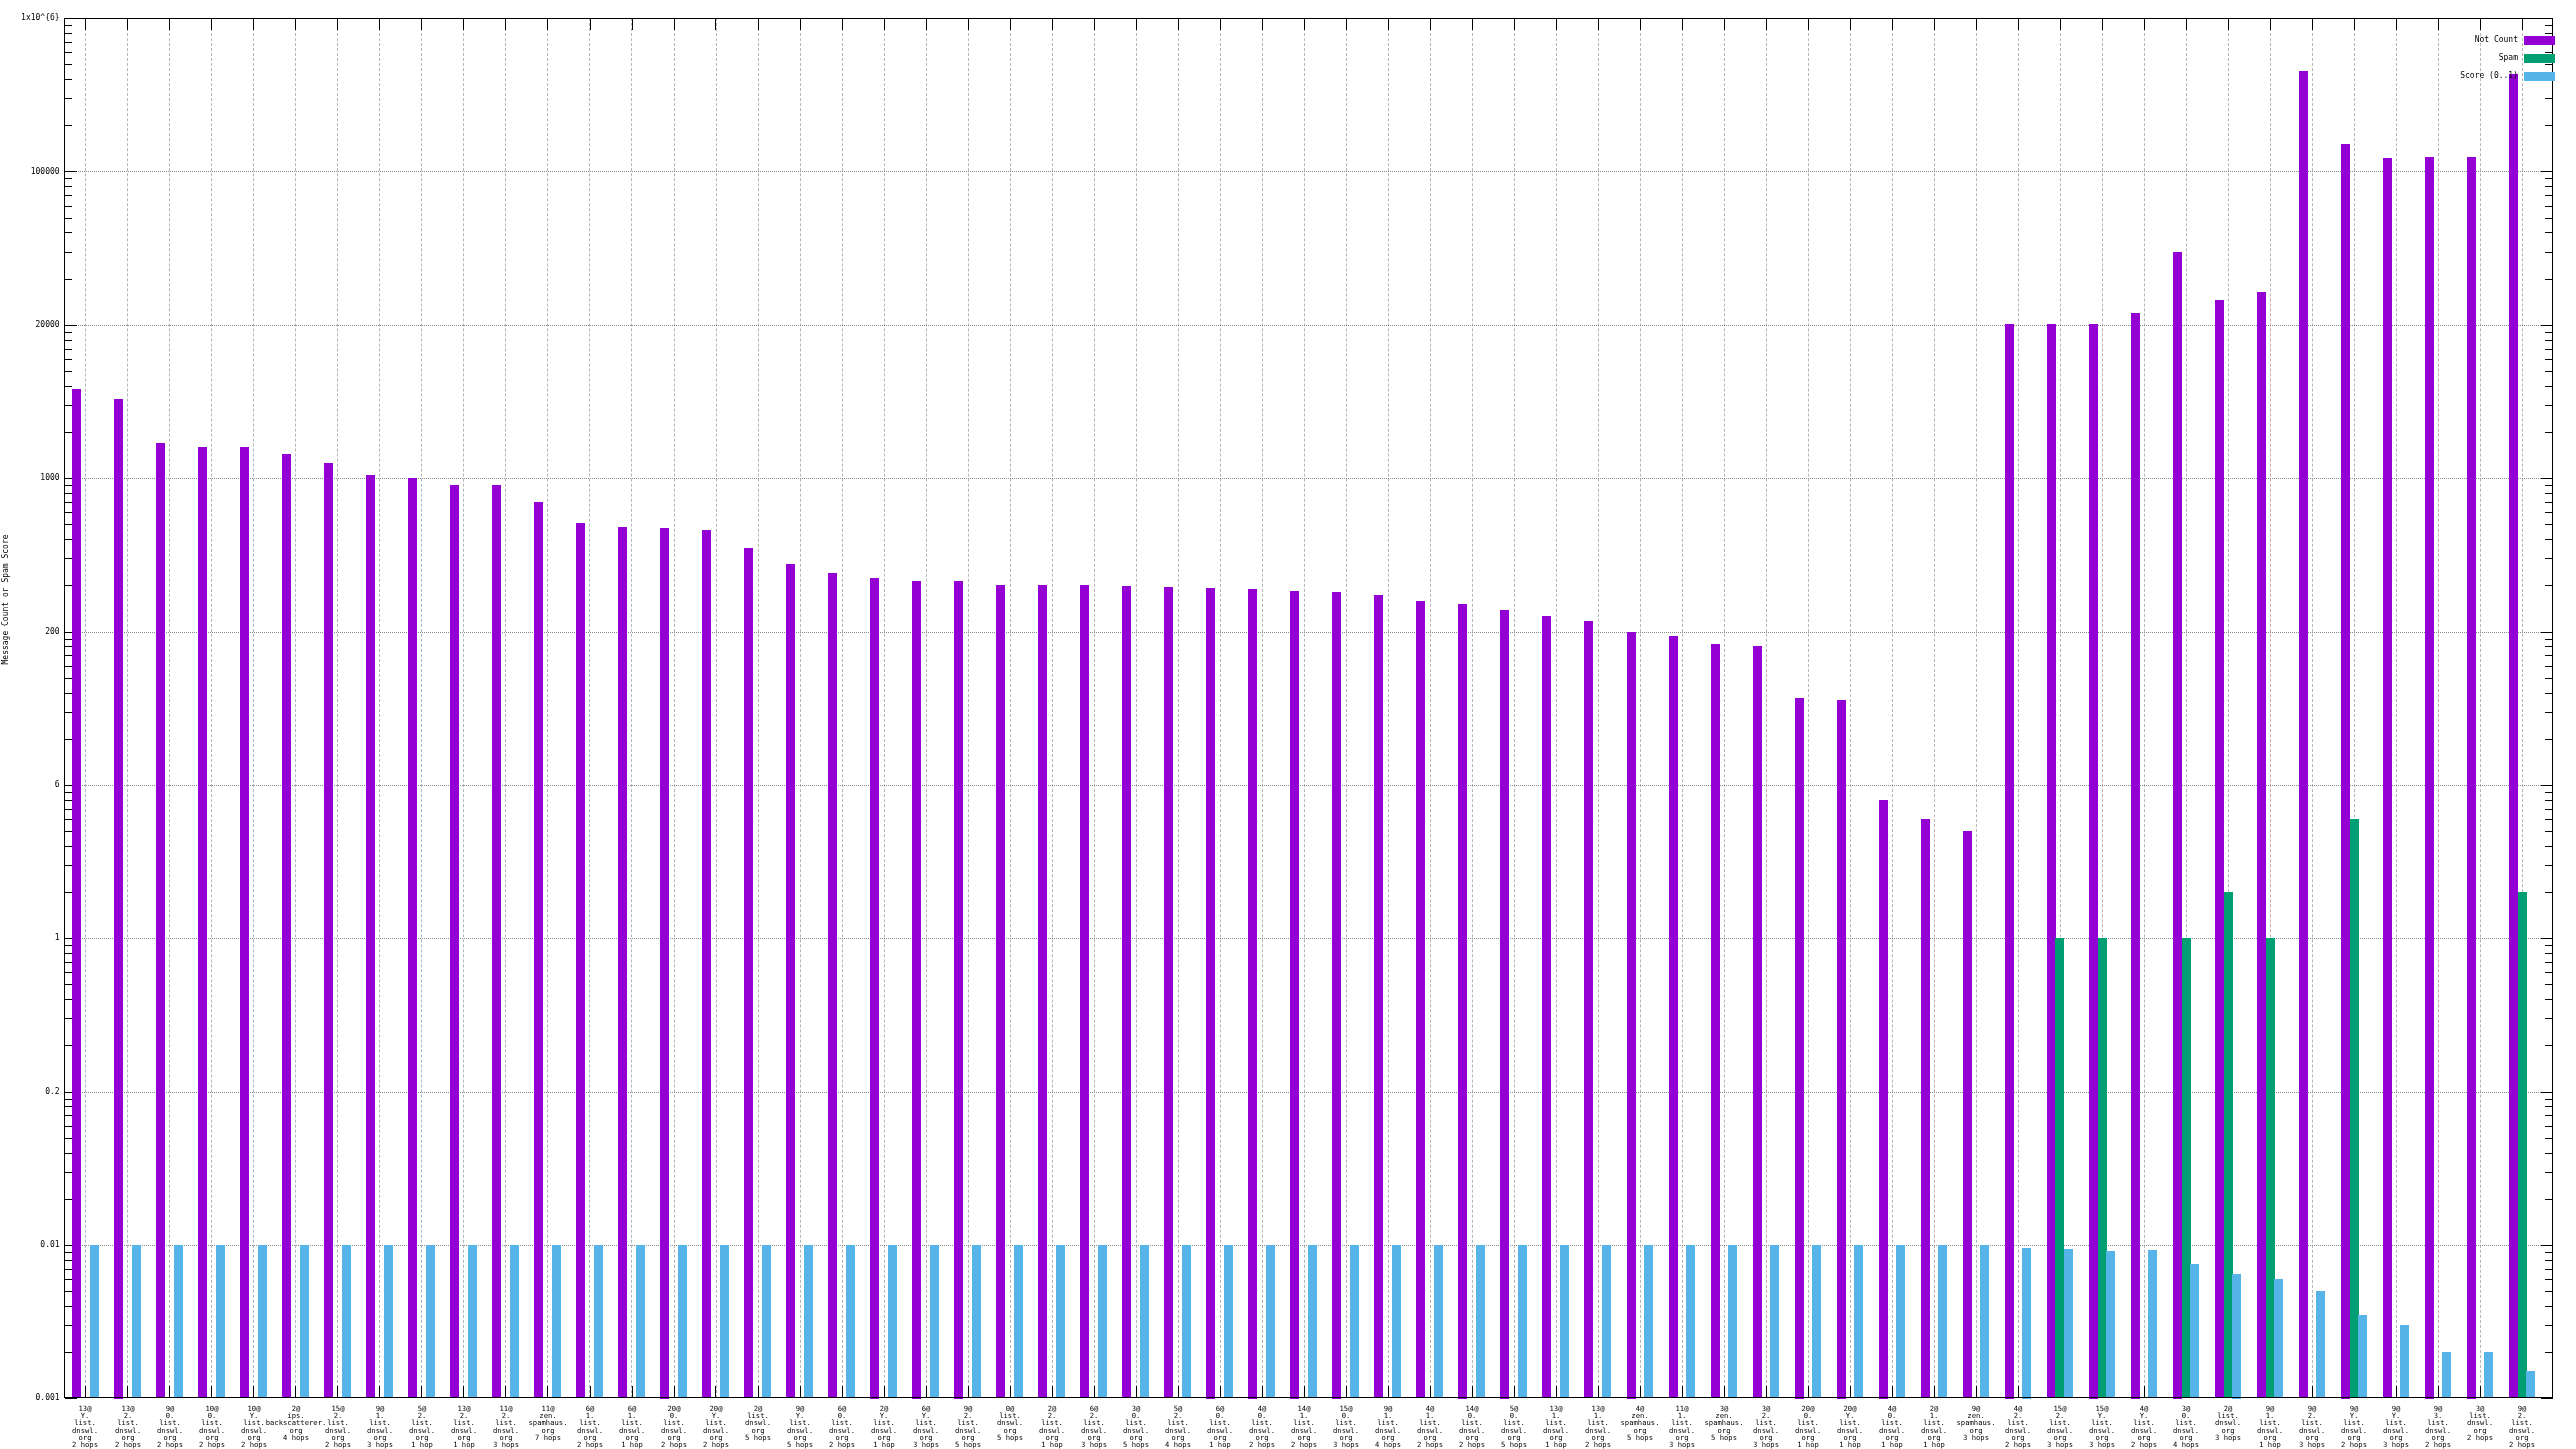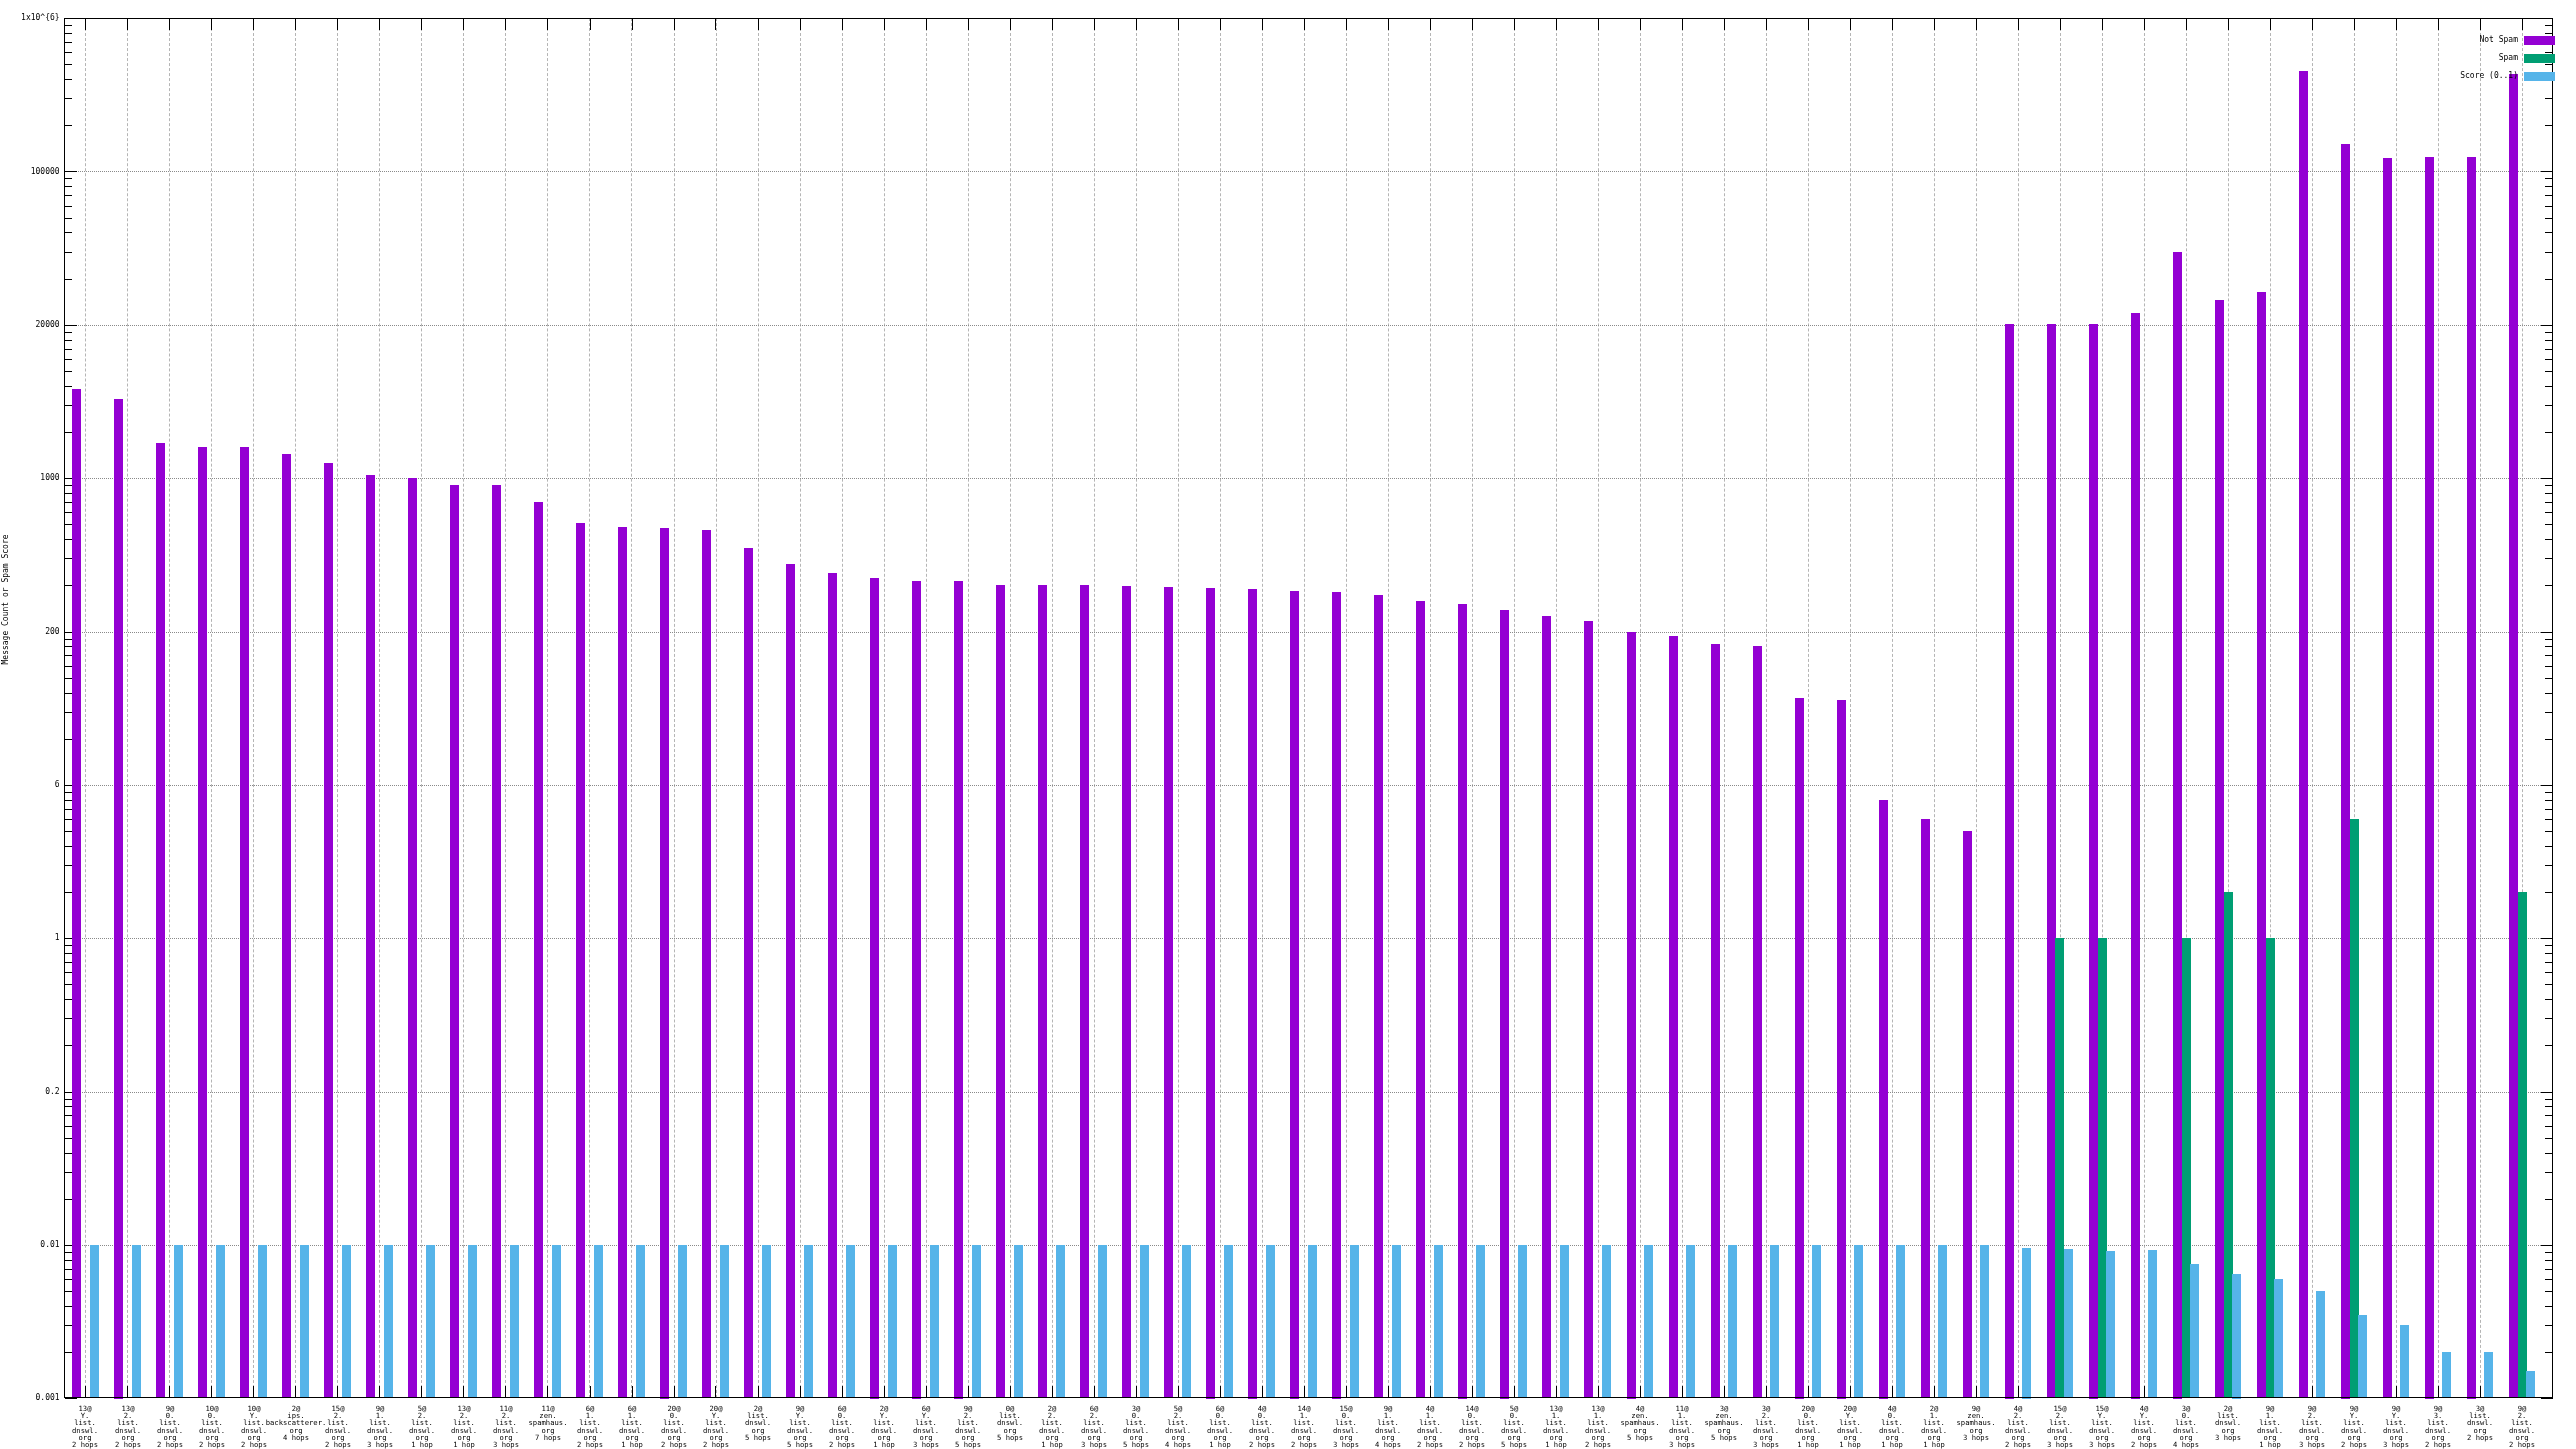--- a/index.html
+++ b/index.html
@@ -853,21 +853,21 @@
       <div class="xlab" style="left: 2484px; top: 1405px; width: 76px;">9@
 2.
 list.
 dnswl.
 org
 2 hops</div>
       <div class="plot-border" style="left: 64px; top: 18px; width: 2489px; height: 1380px;"></div>
     </div>
   <div class="legend">
     <div class="lrow" style="top:35px;left:2383px;width:172px;">
-      <span class="ltext">Not Spam</span>
+      <span class="ltext">Not Count</span>
       <span class="lswatch" style="background: rgb(148, 0, 211);"></span>
     </div>
     <div class="lrow" style="top:53px;left:2383px;width:172px;">
       <span class="ltext">Spam</span>
       <span class="lswatch" style="background: rgb(0, 158, 115);"></span>
     </div>
     <div class="lrow" style="top:71px;left:2383px;width:172px;">
       <span class="ltext">Score (0..1)</span>
       <span class="lswatch" style="background: rgb(86, 180, 233);"></span>
     </div>

